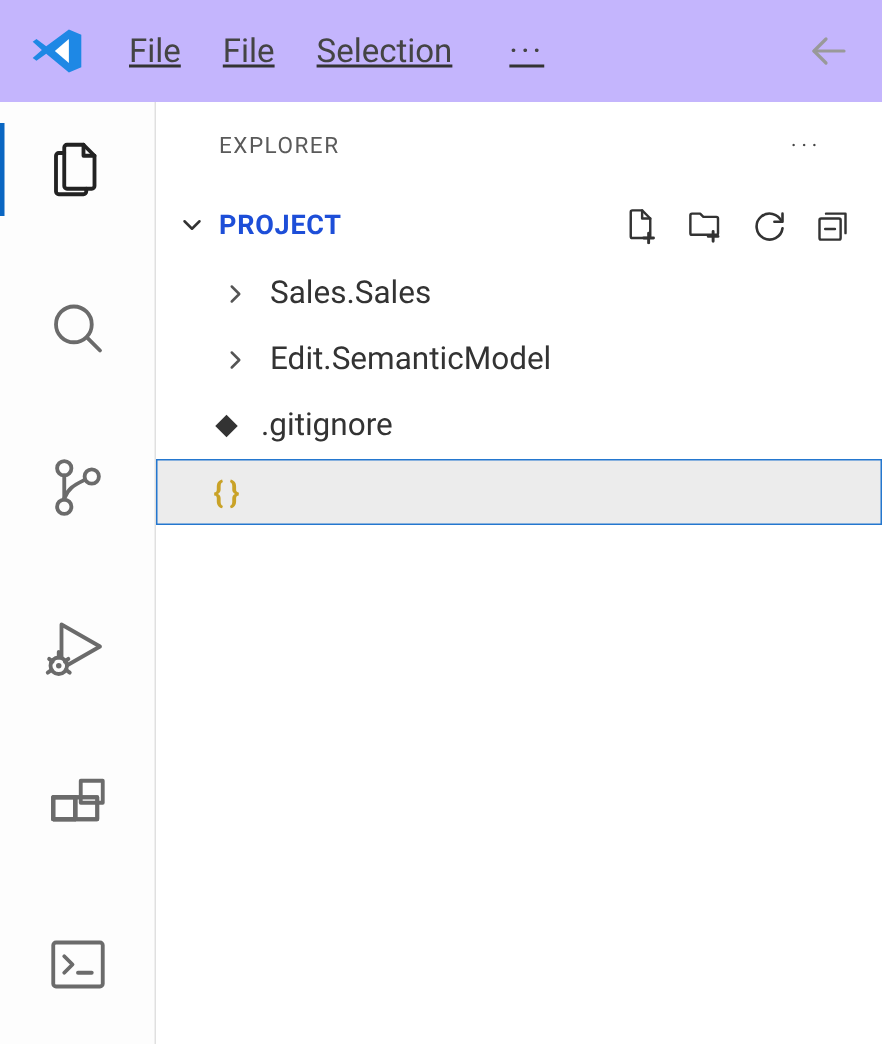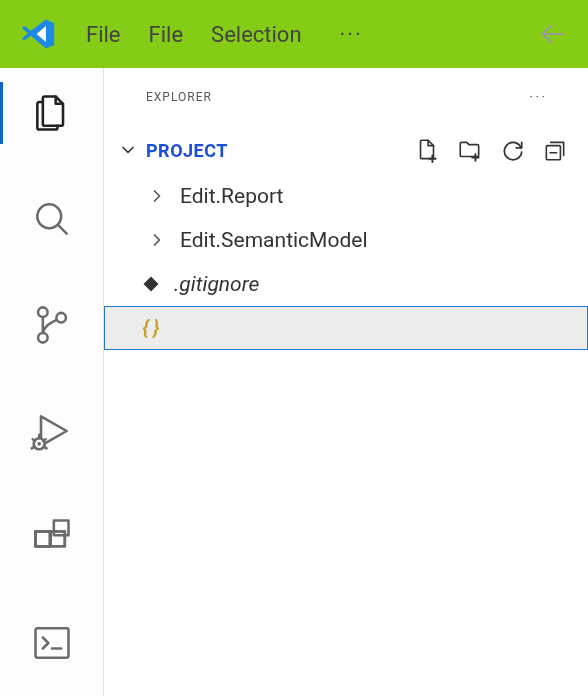--- a/index.html
+++ b/index.html
@@ -9,21 +9,22 @@
       color: #333333;
       width: 588px;
       height: 696px;
       overflow: hidden;
     }
     .titlebar {
       height: 68px;
       display: flex;
       align-items: center;
       padding: 0 20px;
-      background: #84cc16;
+      background: #c4b5fd;
+      text-decoration: underline;
     }
     .vscode-logo {
       width: 36px;
       height: 36px;
       margin-right: 30px;
       flex-shrink: 0;
     }
     .menu {
       display: flex;
       gap: 28px;
@@ -89,21 +90,21 @@
       border-left: 1px solid #e0e0e0;
       display: flex;
       flex-direction: column;
       background: #ffffff;
     }
     .sidebar-header {
       height: 58px;
       display: flex;
       align-items: center;
       padding: 0 40px 0 42px;
-      font-size: 12px;
+      font-size: 15px;
       letter-spacing: 1px;
       color: #5a5a5a;
     }
     .sidebar-header-title {
       flex: 1;
     }
     .sidebar-header-more {
       letter-spacing: 3px;
       color: #444;
       cursor: pointer;
@@ -147,21 +148,20 @@
       gap: 10px;
     }
     .tree-row .row-icon {
       width: 26px;
       display: inline-flex;
       align-items: center;
       justify-content: center;
     }
     .tree-row.file {
       padding-left: 34px;
-      font-style: italic;
     }
     .tree-row.selected {
       background: #ececec;
       outline: 1px solid #2477cf;
       outline-offset: -1px;
     }
     .chev-right {
       color: #555;
     }
     .git-diamond { color: #333; }
@@ -291,21 +291,21 @@
       </div>
     </div>
 
     <div class="tree">
       <div class="tree-row">
         <span class="row-icon chev-right">
           <svg width="20" height="20" viewBox="0 0 24 24" fill="none" stroke="#555" stroke-width="2" stroke-linecap="round" stroke-linejoin="round">
               <path d="M9 6 l6 6 l-6 6"></path>
             </svg>
         </span>
-        <span>Edit.Report</span>
+        <span>Sales.Sales</span>
       </div>
       <div class="tree-row">
         <span class="row-icon chev-right">
           <svg width="20" height="20" viewBox="0 0 24 24" fill="none" stroke="#555" stroke-width="2" stroke-linecap="round" stroke-linejoin="round">
               <path d="M9 6 l6 6 l-6 6"></path>
             </svg>
         </span>
         <span>Edit.SemanticModel</span>
       </div>
       <div class="tree-row file">

